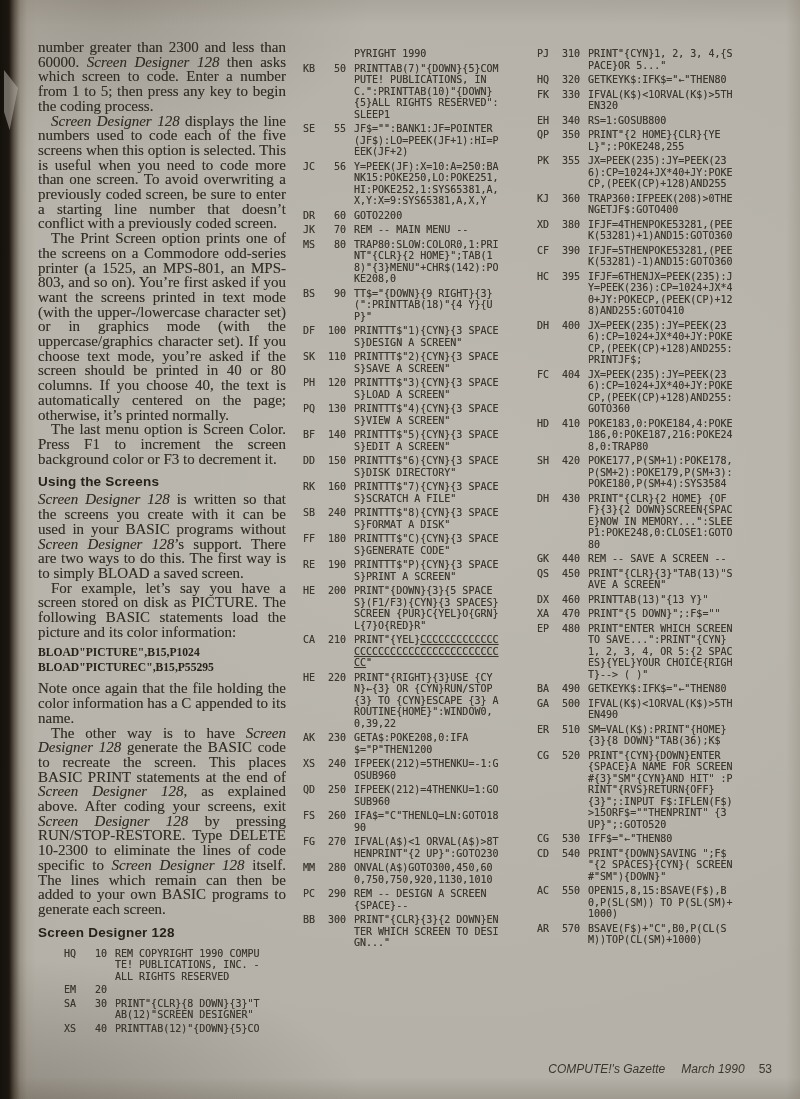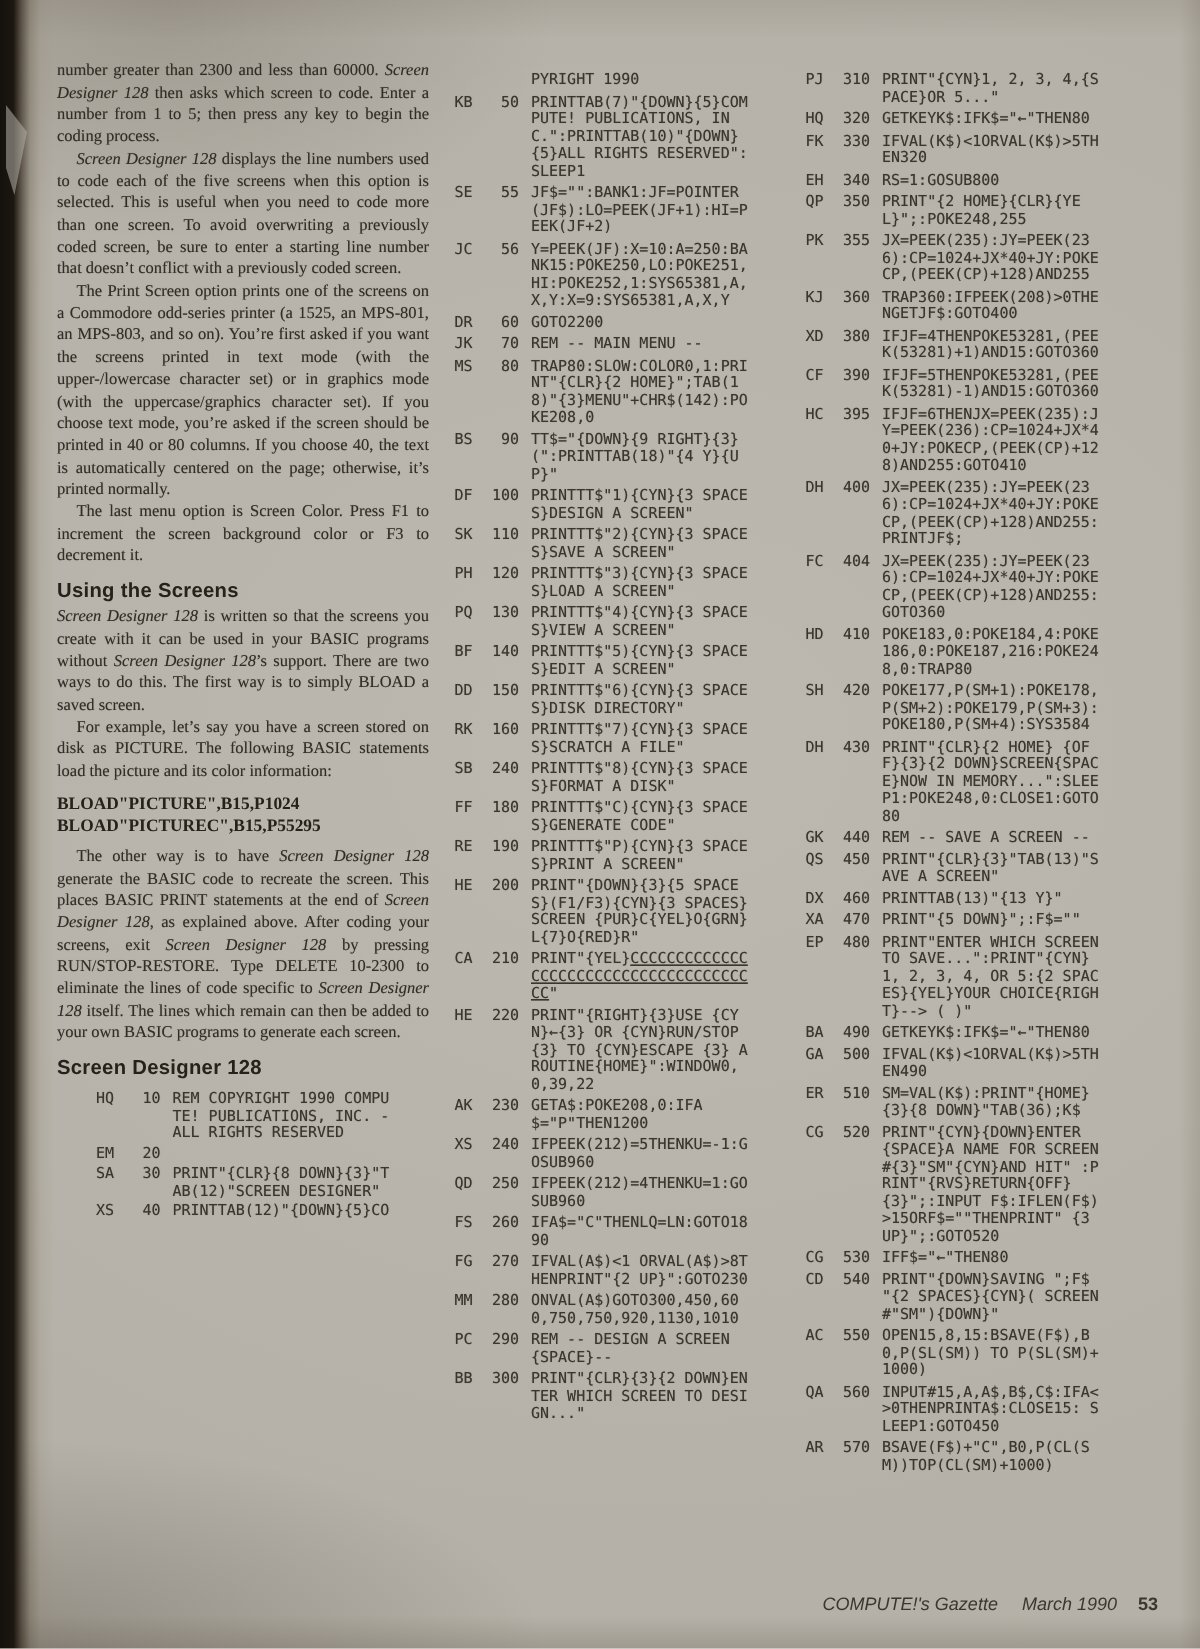--- a/index.html
+++ b/index.html
@@ -25,60 +25,61 @@
         rgba(100,88,70,0.35) 20px, rgba(140,128,108,0.14) 27px, rgba(140,128,108,0) 36px);
   }
   .edge-left:after{
     content:"";position:absolute;left:4px;top:70px;width:14px;height:60px;
     background:rgba(181,177,168,0.55);clip-path:polygon(0 0,100% 30%,40% 100%,0 70%);
   }
   .col{position:absolute;top:40px;}
   .col-left{left:38px;width:248px;}
   .col-mid{left:303px;width:228px;}
   .col-right{left:537px;width:236px;}
-  .para{margin:0;font-size:11px;line-height:14.7px;text-align:justify;color:#322e27;
+  .para{margin:0;font-size:15px;line-height:14.7px;text-align:justify;color:#322e27;
         text-shadow:0 0 0.5px rgba(50,45,36,0.45);}
   .para.ind{text-indent:13px;}
   .it{font-style:italic;}
   h2.sect{font-family:"Liberation Sans",sans-serif;font-size:13.5px;font-weight:bold;
           color:#26221b;margin:8px 0 3px 0;letter-spacing:0.2px;}
   .bload{font-weight:bold;font-size:11.6px;line-height:15px;margin:6px 0;color:#26221b;}
   .listing{margin-top:8px;}
   .entry{display:flex;margin-bottom:3px;font-family:"DejaVu Sans Mono",monospace;
          font-size:10px;line-height:11.5px;color:#3a362e;
          text-shadow:0 0 0.5px rgba(55,50,40,0.5);}
   .lbl{width:18px;flex:none;}
   .num{width:25px;flex:none;text-align:right;margin-right:8px;}
   .code{width:148px;flex:none;white-space:pre-wrap;word-break:break-all;}
   .u{text-decoration:underline;}
   .listing-left .entry{margin-left:26px;margin-bottom:2px;}
   .footer{position:absolute;top:1062px;left:460px;width:312px;text-align:right;
           font-family:"Liberation Sans",sans-serif;font-size:12px;color:#3b372f;}
   .footer .mag{font-style:italic;margin-top:28px;}
   .footer .iss{font-style:italic;margin-left:16px;}
-  .footer .pg{font-weight:bold;margin-left:14px;}
+  .footer .pg{font-weight:normal;margin-left:14px;}
 </style>
 </head>
 <body>
 
 <div class="page">
   <div class="edge-left"></div>
 
   <div class="col col-left" id="col-left">
       <p class="para"><span>number greater than 2300 and less than 60000. </span><span class="it">Screen Designer 128</span><span> then asks which screen to code. Enter a number from 1 to 5; then press any key to begin the coding process.</span></p>
       <p class="para ind"><span class="it">Screen Designer 128</span><span> displays the line numbers used to code each of the five screens when this option is selected. This is useful when you need to code more than one screen. To avoid overwriting a previously coded screen, be sure to enter a starting line number that doesn’t conflict with a previously coded screen.</span></p>
       <p class="para ind"><span>The Print Screen option prints one of the screens on a Commodore odd-series printer (a 1525, an MPS-801, an MPS-803, and so on). You’re first asked if you want the screens printed in text mode (with the upper-/lowercase character set) or in graphics mode (with the uppercase/graphics character set). If you choose text mode, you’re asked if the screen should be printed in 40 or 80 columns. If you choose 40, the text is automatically centered on the page; otherwise, it’s printed normally.</span></p>
       <p class="para ind"><span>The last menu option is Screen Color. Press F1 to increment the screen background color or F3 to decrement it.</span></p>
       <h2 class="sect">Using the Screens</h2>
       <p class="para"><span class="it">Screen Designer 128</span><span> is written so that the screens you create with it can be used in your BASIC programs without </span><span class="it">Screen Designer 128</span><span>’s support. There are two ways to do this. The first way is to simply BLOAD a saved screen.</span></p>
       <p class="para ind"><span>For example, let’s say you have a screen stored on disk as PICTURE. The following BASIC statements load the picture and its color information:</span></p>
       <div class="bload">
         <div>BLOAD"PICTURE",B15,P1024</div>
         <div>BLOAD"PICTUREC",B15,P55295</div>
       </div>
+      <p class="para"><span>Note once again that the file holding the color information has a C appended to its name.</span></p>
       <p class="para ind"><span>The other way is to have </span><span class="it">Screen Designer 128</span><span> generate the BASIC code to recreate the screen. This places BASIC PRINT statements at the end of </span><span class="it">Screen Designer 128</span><span>, as explained above. After coding your screens, exit </span><span class="it">Screen Designer 128</span><span> by pressing RUN/STOP-RESTORE. Type DELETE 10-2300 to eliminate the lines of code specific to </span><span class="it">Screen Designer 128</span><span> itself. The lines which remain can then be added to your own BASIC programs to generate each screen.</span></p>
       <h2 class="sect">Screen Designer 128</h2>
       <div class="listing listing-left">
         <div class="entry">
           <span class="lbl">HQ</span>
           <span class="num">10</span>
           <div class="code">REM COPYRIGHT 1990 COMPUTE! PUBLICATIONS, INC. - ALL RIGHTS RESERVED</div>
         </div>
         <div class="entry">
           <span class="lbl">EM</span>
@@ -373,25 +374,20 @@
         <span class="lbl">CD</span>
         <span class="num">540</span>
         <div class="code">PRINT"{DOWN}SAVING ";F$ "{2 SPACES}{CYN}( SCREEN #"SM"){DOWN}"</div>
       </div>
       <div class="entry">
         <span class="lbl">AC</span>
         <span class="num">550</span>
         <div class="code">OPEN15,8,15:BSAVE(F$),B0,P(SL(SM)) TO P(SL(SM)+1000)</div>
       </div>
       <div class="entry">
-        <span class="lbl">QA</span>
-        <span class="num">560</span>
-        <div class="code">INPUT#15,A,A$,B$,C$:IFA&lt;&gt;0THENPRINTA$:CLOSE15: SLEEP1:GOTO450</div>
-      </div>
-      <div class="entry">
         <span class="lbl">AR</span>
         <span class="num">570</span>
         <div class="code">BSAVE(F$)+"C",B0,P(CL(SM))TOP(CL(SM)+1000)</div>
       </div>
     </div>
 
   <div class="footer">
     <span class="mag">COMPUTE!'s Gazette</span><span class="iss">March 1990</span><span class="pg">53</span>
   </div>
 </div>

